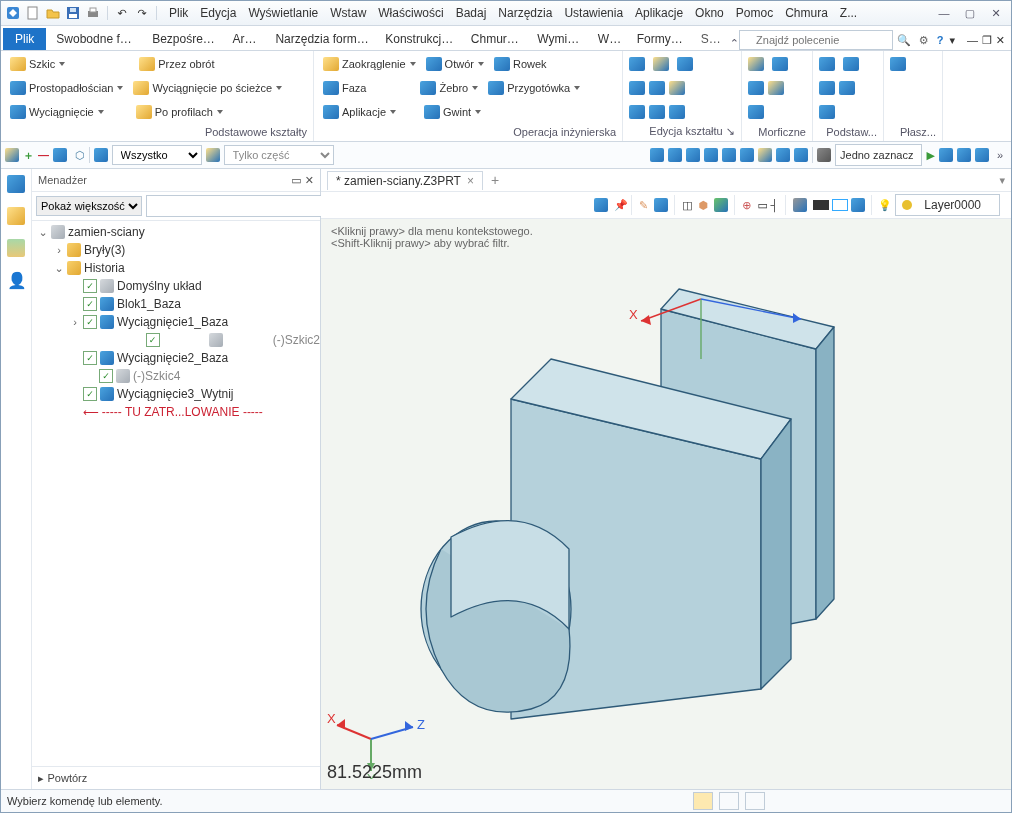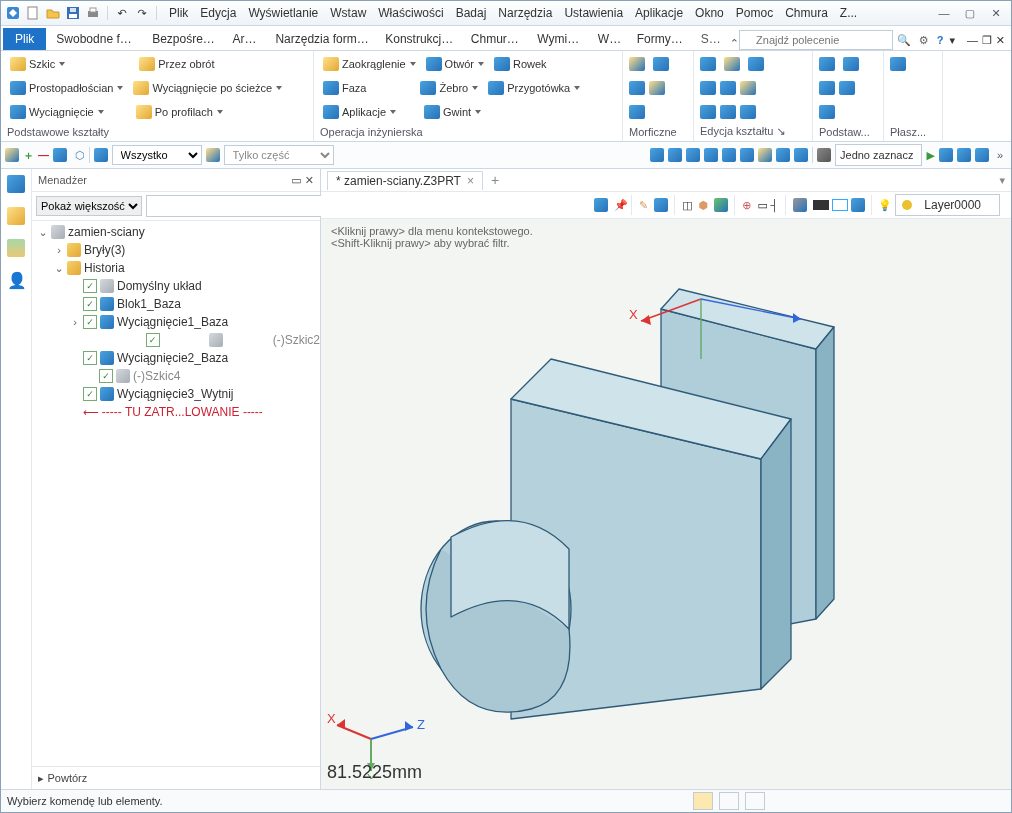--- a/index.html
+++ b/index.html
@@ -14,21 +14,21 @@
 .ribbon-tabs{height:24px;display:flex;align-items:flex-end;background:#fff;border-bottom:1px solid #cfd8e2;padding-left:2px}
 .file-tab{background:#1e73c8;color:#fff;padding:4px 12px;font-size:12px;margin-right:2px}
 .rtab{padding:4px 8px;font-size:12px;color:#333;max-width:100px;overflow:hidden;text-overflow:ellipsis;white-space:nowrap}
 .rtab.more{color:#555}
 .cmd-search{margin-left:auto;display:flex;align-items:center;gap:4px;padding-right:6px}
 .cmd-search input{width:120px;height:18px;border:1px solid #c0ccd8;font-size:11px;color:#888;padding:0 16px}
 .ribbon{background:#fff;border-bottom:1px solid #cfd8e2;display:flex;height:90px}
 .rgroup{border-right:1px solid #e4e9ef;padding:2px 6px;display:flex;flex-direction:column}
 .rgroup .rows{display:flex;flex-direction:column;gap:2px;flex:1}
 .rgroup .row{display:flex;align-items:center;gap:4px;height:22px;white-space:nowrap}
-.rgroup .lbl{font-size:11px;color:#556;text-align:left;padding:1px 0}
+.rgroup .lbl{font-size:11px;color:#556;text-align:right;padding:1px 0}
 .iconbtn{display:inline-flex;align-items:center;gap:3px;padding:0 3px;cursor:pointer}
 .iconbtn .dd{border-left:3px solid transparent;border-right:3px solid transparent;border-top:4px solid #666;margin-left:1px}
 .cube{width:16px;height:14px;display:inline-block;position:relative}
 .cube::before{content:"";position:absolute;inset:0;background:linear-gradient(135deg,var(--c1,#4aa3df),var(--c2,#2671b8));border-radius:2px}
 .secondbar{height:26px;border-bottom:1px solid #cfd8e2;display:flex;align-items:center;gap:4px;padding:0 4px;background:#fafcfe}
 .secondbar select,.secondbar .sel{height:20px;font-size:11px;border:1px solid #c0ccd8;background:#fff;padding:0 4px}
 .spacer{flex:1}
 .main{flex:1;display:flex;min-height:0}
 .sidebar-icons{width:30px;background:#fff;border-right:1px solid #e4e9ef;display:flex;flex-direction:column;align-items:center;padding-top:6px;gap:14px}
 .manager{width:288px;border-right:1px solid #cfd8e2;display:flex;flex-direction:column;background:#fff}
@@ -238,58 +238,58 @@
           <span style="width:14px"></span>
           <span class="iconbtn">
               <span class="cube"></span>
               <span>Gwint</span>
               <span class="dd"></span>
             </span>
         </div>
       </div>
       <div class="lbl">Operacja inżynierska</div>
     </div>
+    <div class="rgroup" style="width:106px">
+      <div class="rows">
+        <div class="row">
+            <span class="cube"></span>
+            <span class="dd"></span>
+            <span class="cube" style="--c1:#ffe08a"></span>
+            <span class="dd"></span>
+            <span class="cube"></span>
+          </div>
+        <div class="row">
+            <span class="cube"></span>
+            <span class="cube"></span>
+            <span class="cube" style="--c1:#ffe08a"></span>
+          </div>
+        <div class="row">
+            <span class="cube"></span>
+            <span class="cube"></span>
+            <span class="cube"></span>
+          </div>
+      </div>
+      <div class="lbl"><span>Edycja kształtu</span> <span style="cursor:default">↘</span></div>
+    </div>
     <div class="rgroup" style="width:58px">
       <div class="rows">
         <div class="row">
             <span class="cube" style="--c1:#ffe08a"></span>
             <span class="dd"></span>
             <span class="cube"></span>
           </div>
         <div class="row">
             <span class="cube"></span>
             <span class="cube" style="--c1:#ffe08a"></span>
           </div>
         <div class="row">
             <span class="cube"></span>
           </div>
       </div>
       <div class="lbl">Morficzne</div>
-    </div>
-    <div class="rgroup" style="width:106px">
-      <div class="rows">
-        <div class="row">
-            <span class="cube"></span>
-            <span class="dd"></span>
-            <span class="cube" style="--c1:#ffe08a"></span>
-            <span class="dd"></span>
-            <span class="cube"></span>
-          </div>
-        <div class="row">
-            <span class="cube"></span>
-            <span class="cube"></span>
-            <span class="cube" style="--c1:#ffe08a"></span>
-          </div>
-        <div class="row">
-            <span class="cube"></span>
-            <span class="cube"></span>
-            <span class="cube"></span>
-          </div>
-      </div>
-      <div class="lbl"><span>Edycja kształtu</span> <span style="cursor:default">↘</span></div>
     </div>
     <div class="rgroup" style="width:58px">
       <div class="rows">
         <div class="row">
             <span class="cube"></span>
             <span class="dd"></span>
             <span class="cube"></span>
           </div>
         <div class="row">
             <span class="cube"></span>

